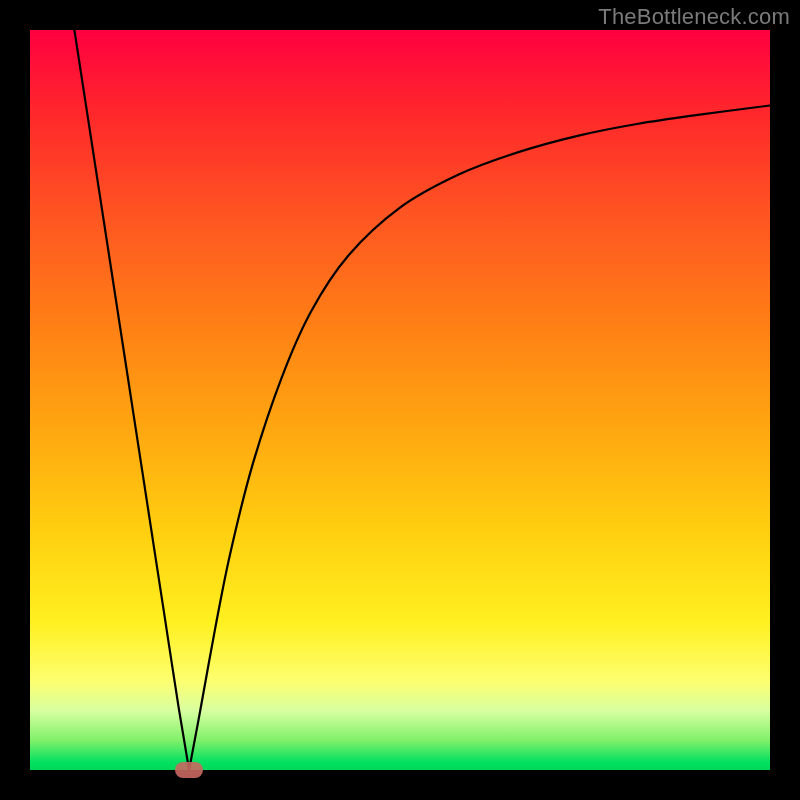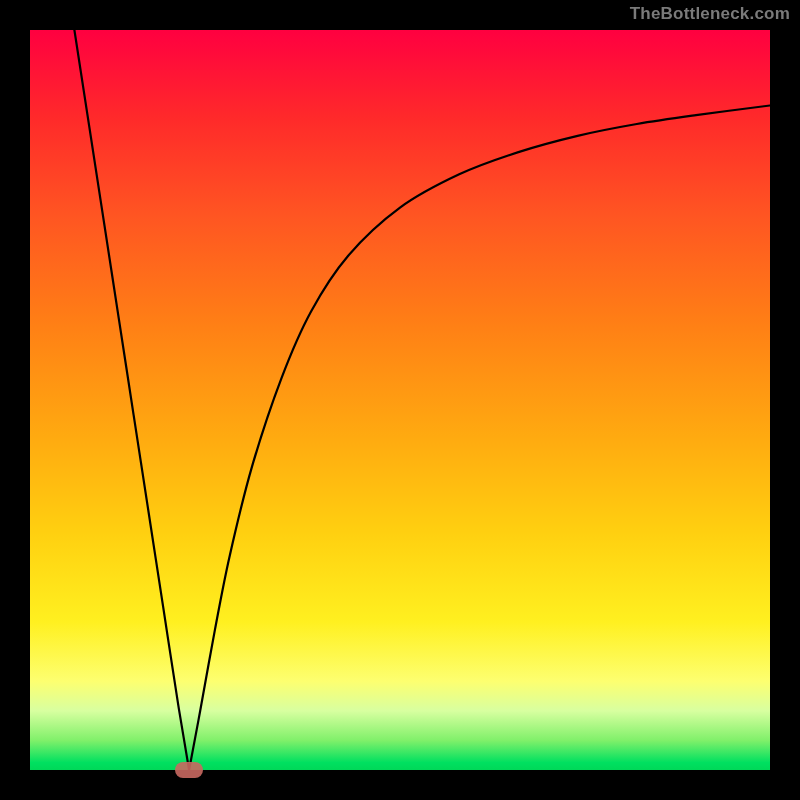--- a/index.html
+++ b/index.html
@@ -49,23 +49,23 @@
     top: 0;
     width: 100%;
     height: 100%;
     pointer-events: none;
   }
   .watermark {
     position: absolute;
     top: 4px;
     right: 10px;
     color: #7a7a7a;
-    font-size: 17px;
+    font-size: 22px;
     letter-spacing: 0.2px;
-    font-weight: 700;
+    font-weight: 400;
   }
   .marker {
     position: absolute;
     width: 28px;
     height: 16px;
     border-radius: 8px;
     background: #c86860;
     opacity: 0.9;
     transform: translate(-50%, -50%);
   }

